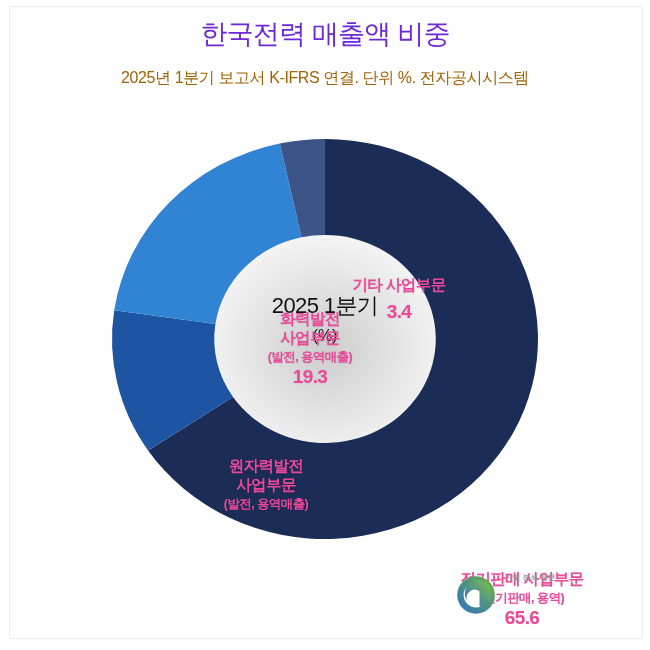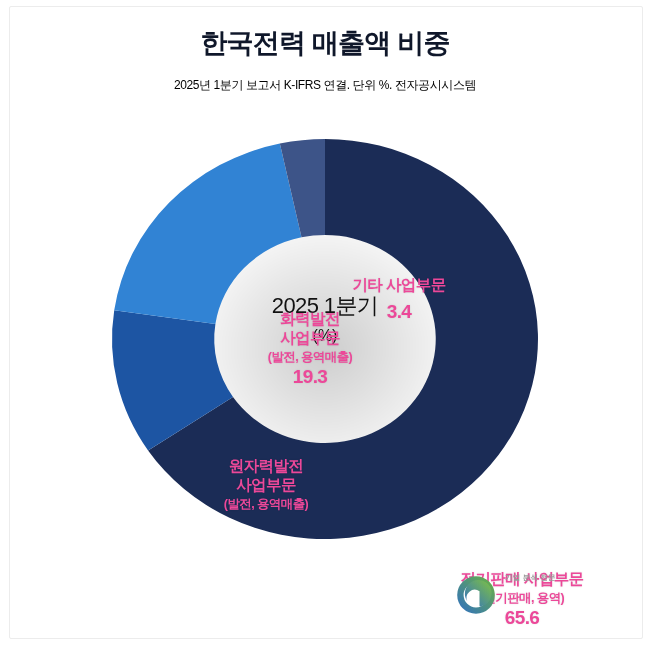--- a/index.html
+++ b/index.html
@@ -40,33 +40,33 @@
   
   #header {
     position: absolute;
     left: 0;
     top: 0;
     width: 650px;
     text-align: center;
   }
 
   #chart-title {
-    margin-top: 28px;
+    margin-top: 19px;
     font-size: 27px;
-    font-weight: 700;
-    color: #0f172a;
+    font-weight: 400;
+    color: #6d28d9;
     letter-spacing: -0.8px;
     line-height: 1.15;
   }
 
   #chart-subtitle {
     margin-top: 18px;
-    font-size: 12px;
-    font-weight: 400;
-    color: #000000;
+    font-size: 16px;
+    font-weight: 400;
+    color: #a16207;
     letter-spacing: -0.4px;
   }
 
   
   #donut-wrap {
     position: absolute;
     left: 95px;
     top: 124px;
     width: 460px;
     height: 430px;

